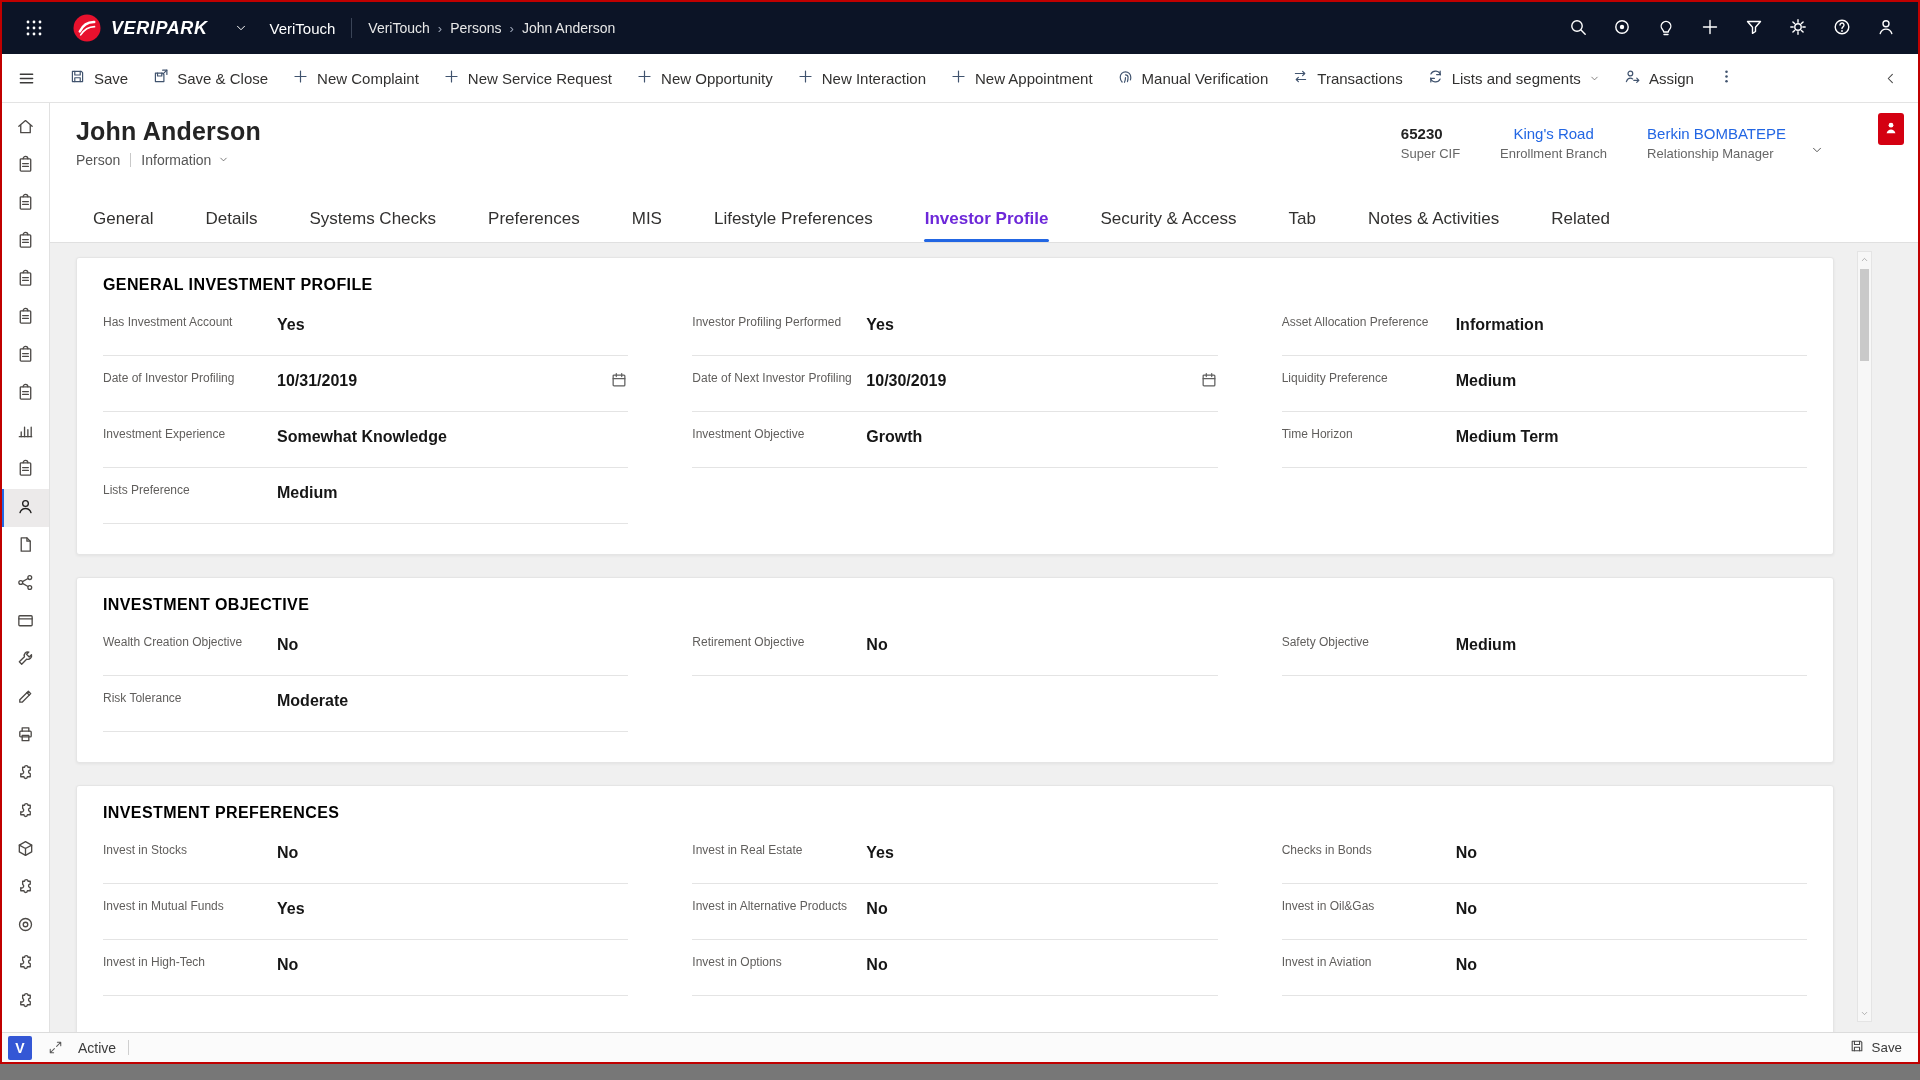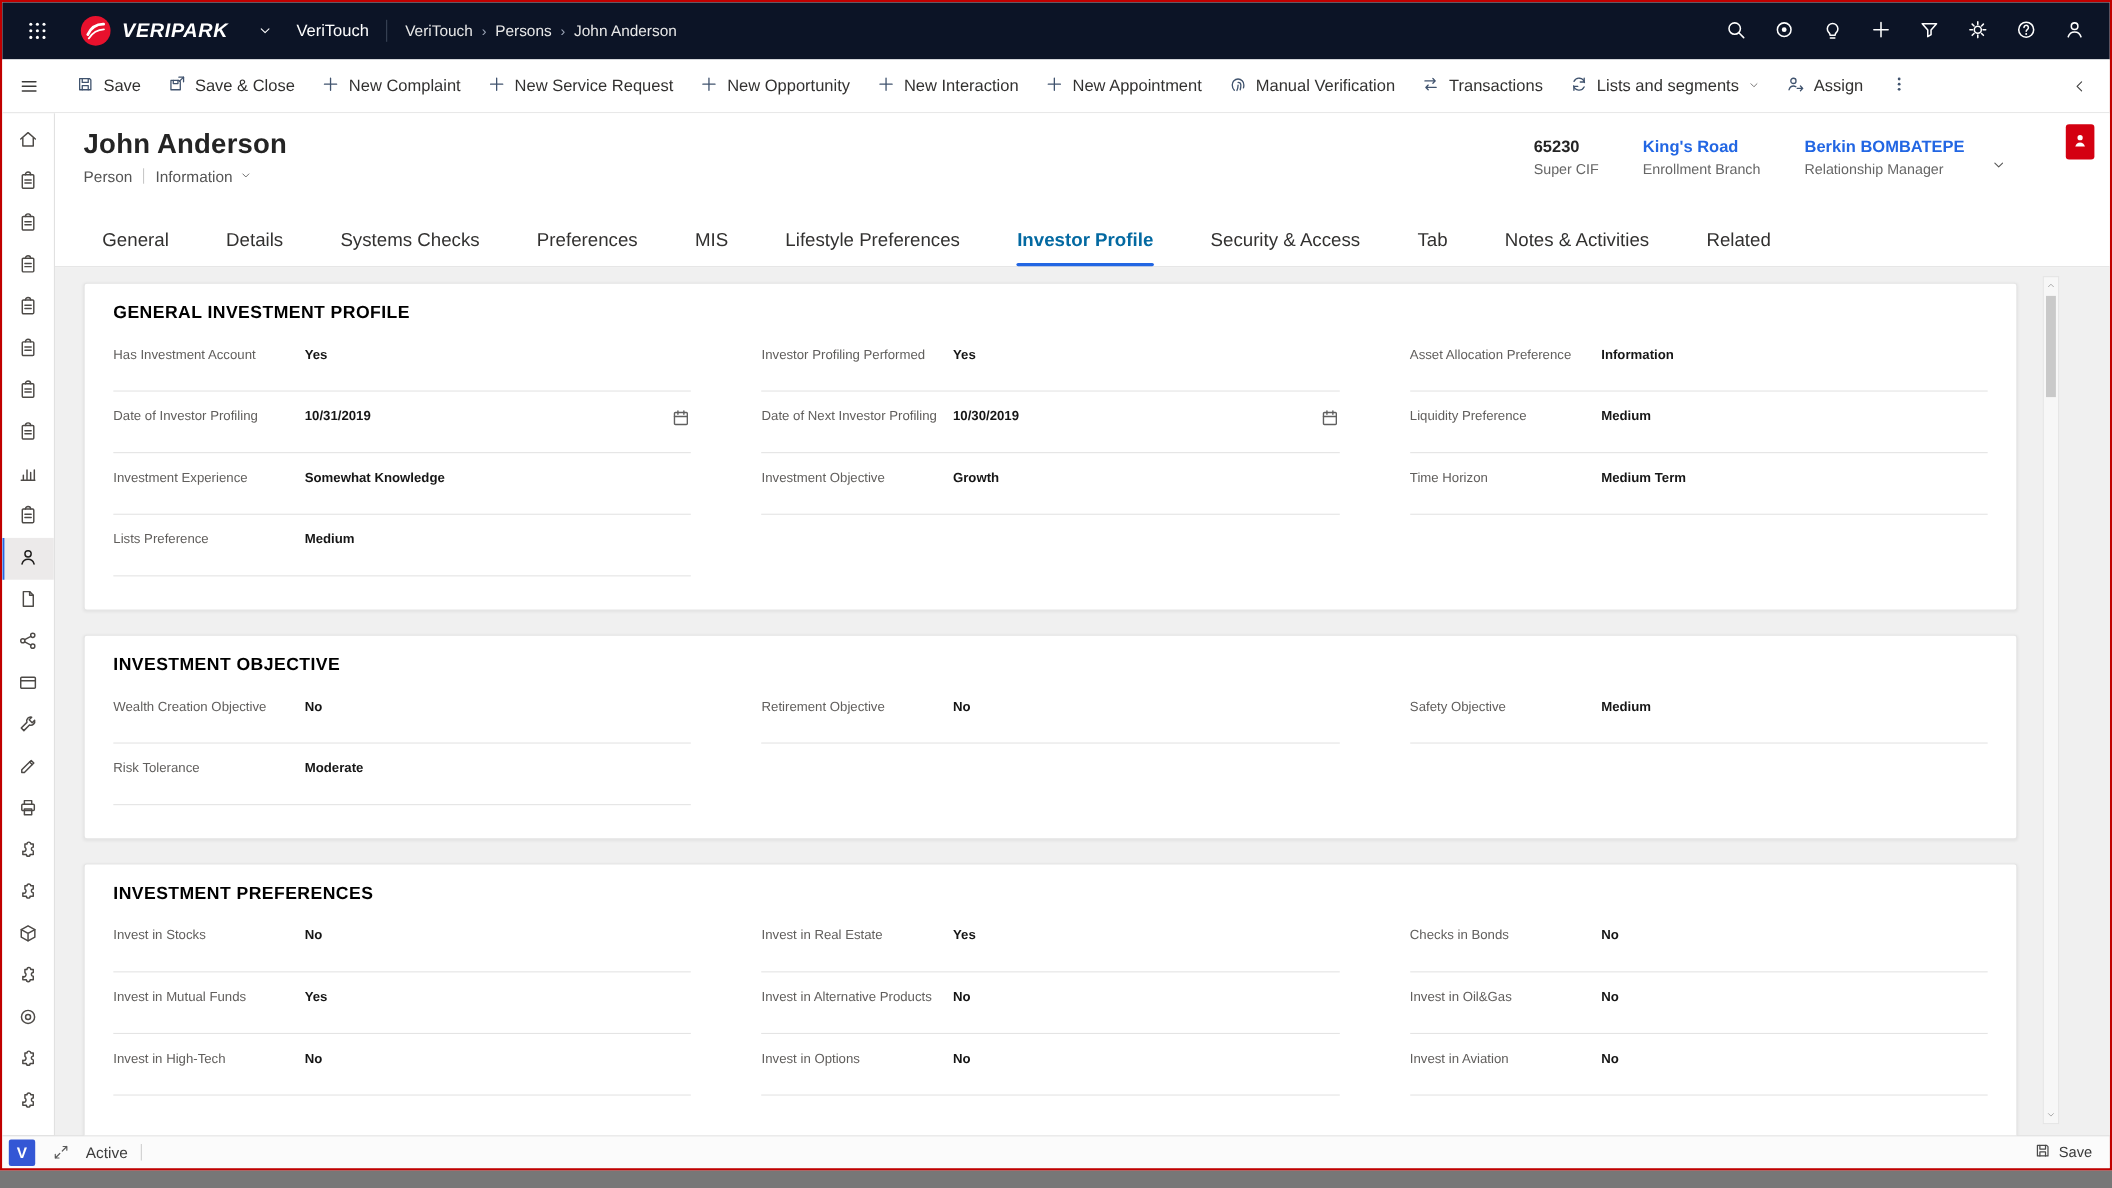--- a/index.html
+++ b/index.html
@@ -53,49 +53,49 @@
   
   .rec-header { flex:0 0 92px; position:relative; padding:14px 26px 0; background:#fff; }
   .rec-title { font-size:25px; font-weight:700; color:#242424; letter-spacing:.2px; }
   .rec-sub { display:flex; align-items:center; gap:10px; margin-top:6px; font-size:14px; color:#555; }
   .sub-sep { width:1px; height:14px; background:#c8c8c8; display:inline-block; }
   .form-selector { display:flex; align-items:center; gap:7px; font-size:14px; color:#555; }
   .form-selector .ic { width:11px; height:11px; color:#555; }
   .rec-summary { position:absolute; right:132px; top:22px; display:flex; gap:40px; }
   .sum { text-align:left; }
   .sum-value { font-size:15px; font-weight:700; color:#242424; white-space:nowrap; }
-  .sum-value.link { color:var(--link,#2266e3); cursor:pointer; font-weight:700; }
+  .sum-value.link { color:var(--link,#2266e3); cursor:pointer; font-weight:400;text-align:center; }
   .sum-label { font-size:13px; color:#666; margin-top:4px; white-space:nowrap; }
   .hdr-chevron { position:absolute; right:88px; top:34px; width:26px; height:26px;
                  display:flex; align-items:center; justify-content:center; color:#555; }
   .hdr-chevron .ic { width:14px; height:14px; }
   .assistant { position:absolute; right:14px; top:10px; width:26px; height:32px;
                background:var(--assistant_red,#d40011); border-radius:3px;
                display:flex; align-items:center; justify-content:center; }
   .assistant .ic { width:16px; height:16px; color:#fff; }
 
   
   .tabs-bar { flex:0 0 48px; display:flex; align-items:flex-end; gap:34px; padding:0 26px;
               background:#fff; border-bottom:1px solid #e0e0e0; }
   .tab { font-size:17px; color:#323130; padding:0 1px 13px; position:relative; white-space:nowrap;margin-left:16px; }
-  .tab.active { font-weight:700; color:#0369a1; }
+  .tab.active { font-weight:700; color:#6d28d9; }
   .tab.active::after { content:""; position:absolute; left:0; right:0; bottom:0; height:3px;
                        background:var(--accent,#2266e3); border-radius:2px; }
 
   
   .content { flex:1; background:#f0f0f0; overflow:hidden; position:relative;
              padding:14px 84px 0 26px; }
   .card { background:#fff; border:1px solid #e5e5e5; border-radius:3px;
           box-shadow:0 1px 3px rgba(0,0,0,.06); padding:18px 26px 30px; margin-bottom:22px; }
   .card-title { font-size:16px; font-weight:600; color:#000000; letter-spacing:.4px; margin-bottom:6px; }
   .cols { display:grid; grid-template-columns:1fr 1fr 1fr; column-gap:64px; }
   .field { display:grid; grid-template-columns:160px 1fr; column-gap:14px; align-items:start;
            padding:15px 0 17px; border-bottom:1px solid #e4e4e4; min-height:56px; }
   .f-label { font-size:12px; color:#605e5c; line-height:1.3; }
-  .f-value { font-size:12px; font-weight:700; color:#161616; display:flex; align-items:flex-start; line-height:1.25; cursor:pointer; }
+  .f-value { font-size:16px; font-weight:700; color:#161616; display:flex; align-items:flex-start; line-height:1.25; cursor:pointer; }
   .cal { margin-left:auto; color:#5f5f5f; display:inline-block; }
   .cal .ic { width:18px; height:18px; }
 
   
   .scrollbar { position:absolute; top:8px; bottom:10px; right:46px; width:15px;
                background:#f7f7f7; border:1px solid #e4e4e4; }
   .sb-btn { position:absolute; left:0; right:0; height:15px; display:flex; align-items:center; justify-content:center; color:#8a8a8a; }
   .sb-btn.up { top:0; } .sb-btn.down { bottom:0; }
   .sb-btn .ic { width:9px; height:9px; }
   .sb-thumb { position:absolute; left:2px; right:2px; top:17px; height:92px; background:#c9c9c9; }

